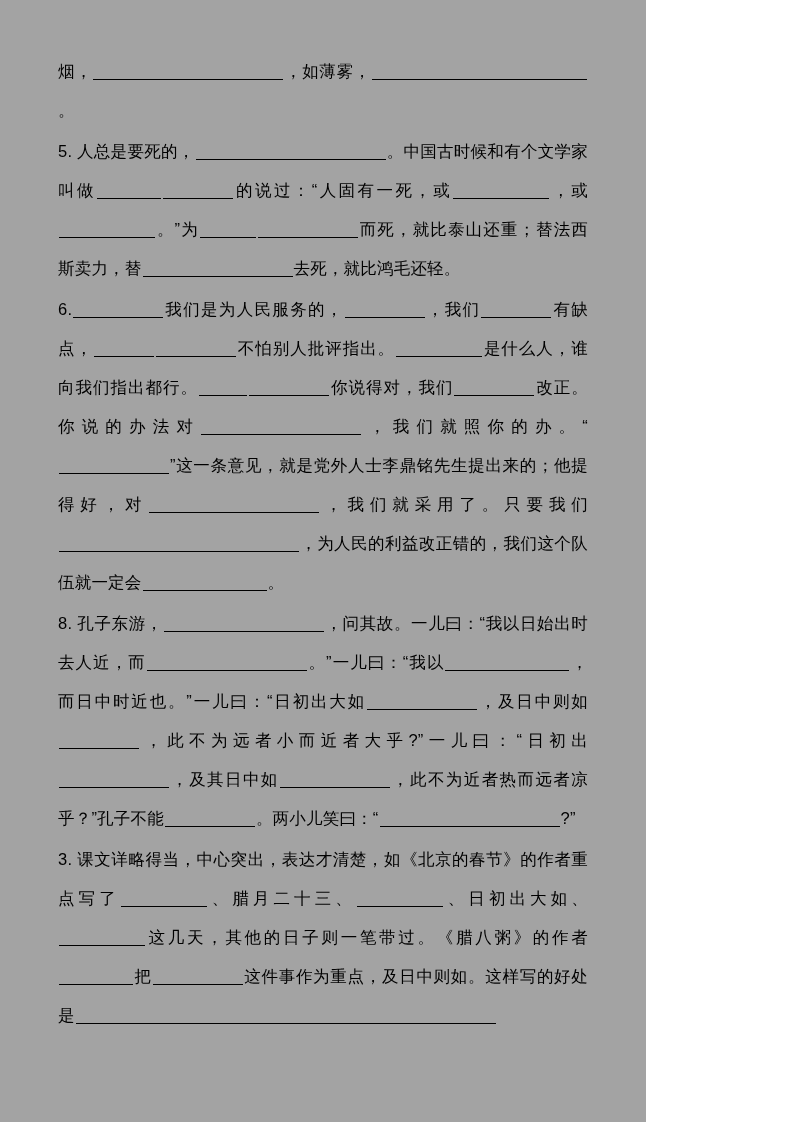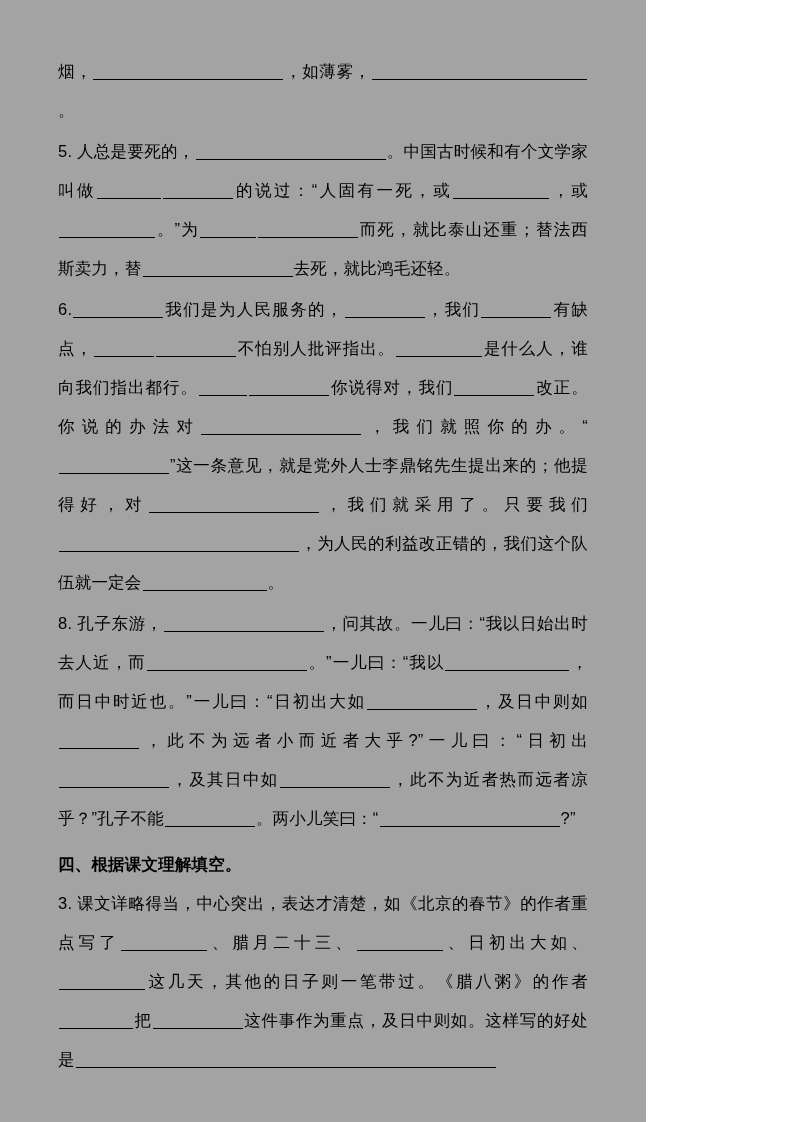--- a/index.html
+++ b/index.html
@@ -84,20 +84,19 @@
 
     <p class="para">
       <span>6.</span><span class="u u-w90"></span><span>我们是为人民服务的，</span><span class="u u-w80"></span><span>，我们</span><span class="u u-w70"></span><span>有缺点，</span><span class="u u-w60"></span><span class="u u-w80"></span><span>不怕别人批评指出。</span><span class="u u-w86"></span><span>是什么人，谁向我们指出都行。</span><span class="u u-w48"></span><span class="u u-w80"></span><span>你说得对，我们</span><span class="u u-w80"></span><span>改正。你说的办法对</span><span class="u u-w160"></span><span>，我们就照你的办。“</span><span class="u u-w110"></span><span>”这一条意见，就是党外人士李鼎铭先生提出来的；他提得好，对</span><span class="u u-w170"></span><span>，我们就采用了。只要我们</span><span class="u u-w240"></span><span>，为人民的利益改正错的，我们这个队伍就一定会</span><span class="u u-w124"></span><span>。</span>
     </p>
 
 
     <p class="para">
       <span>8. 孔子东游，</span><span class="u u-w160"></span><span>，问其故。一儿曰：“我以日始出时去人近，而</span><span class="u u-w160"></span><span>。”一儿曰：“我以</span><span class="u u-w124"></span><span>，而日中时近也。”一儿曰：“日初出大如</span><span class="u u-w110"></span><span>，及日中则如</span><span class="u u-w80"></span><span>，此不为远者小而近者大乎?”一儿曰：“日初出</span><span class="u u-w110"></span><span>，及其日中如</span><span class="u u-w110"></span><span>，此不为近者热而远者凉乎？”孔子不能</span><span class="u u-w90"></span><span>。两小儿笑曰：“</span><span class="u u-w180"></span><span>?”</span>
     </p>
 
-    <p class="para heading">四、根据课文理解填空。</p>
 
     <p class="para">
       <span>3. 课文详略得当，中心突出，表达才清楚，如《北京的春节》的作者重点写了</span><span class="u u-w86"></span><span>、腊月二十三、</span><span class="u u-w86"></span><span>、日初出大如、</span><span class="u u-w86"></span><span>这几天，其他的日子则一笔带过。《腊八粥》的作者</span><span class="u u-w74"></span><span>把</span><span class="u u-w90"></span><span>这件事作为重点，及日中则如。这样写的好处是</span><span class="u u-w420"></span><span></span>
     </p>
 
   </div>
 </div>
 
 </body></html>

